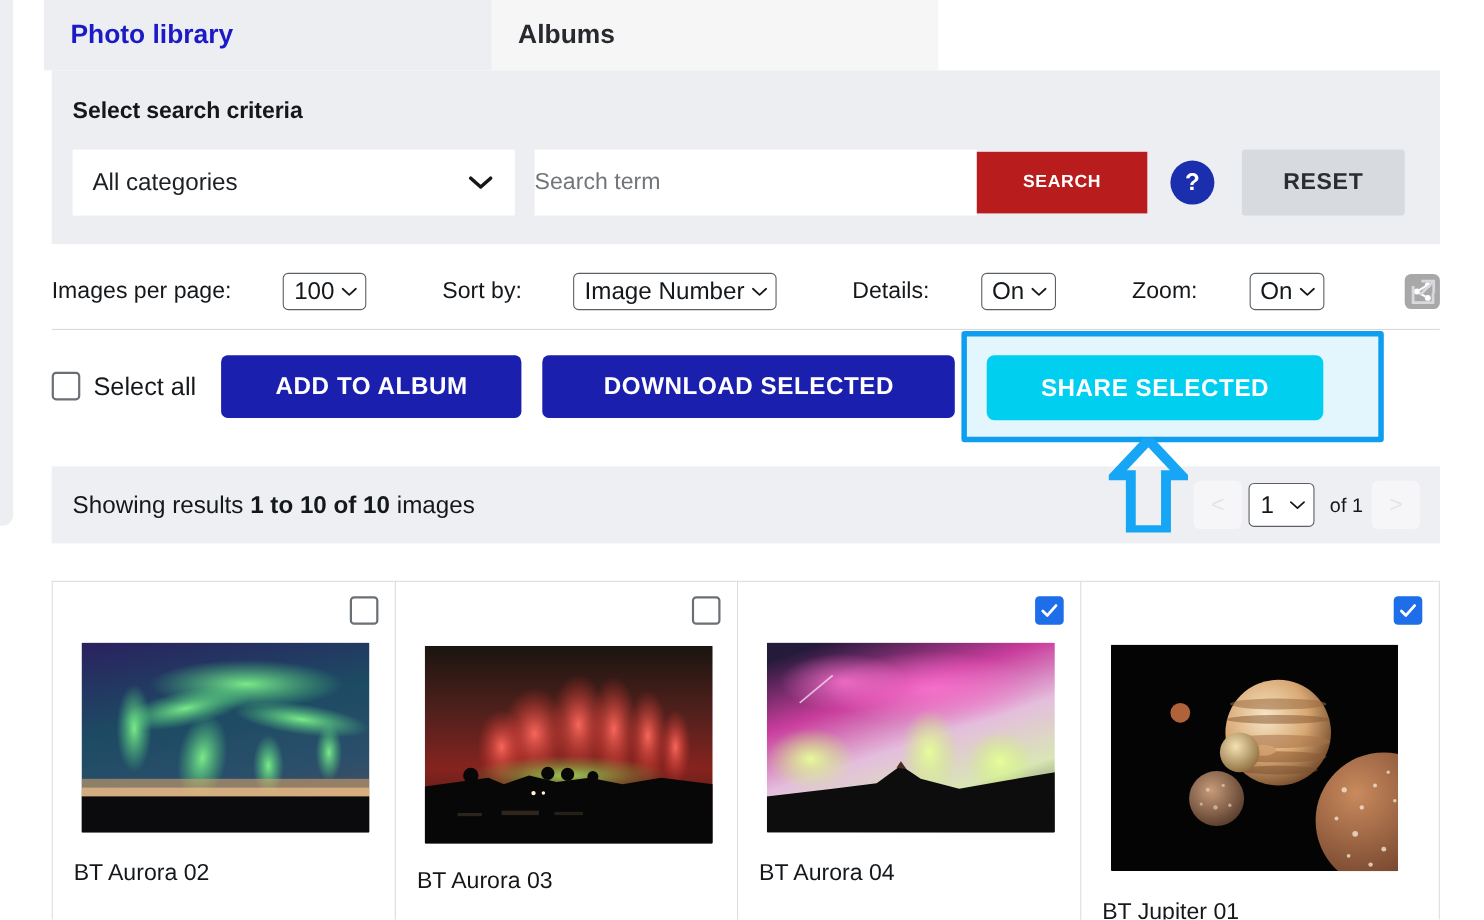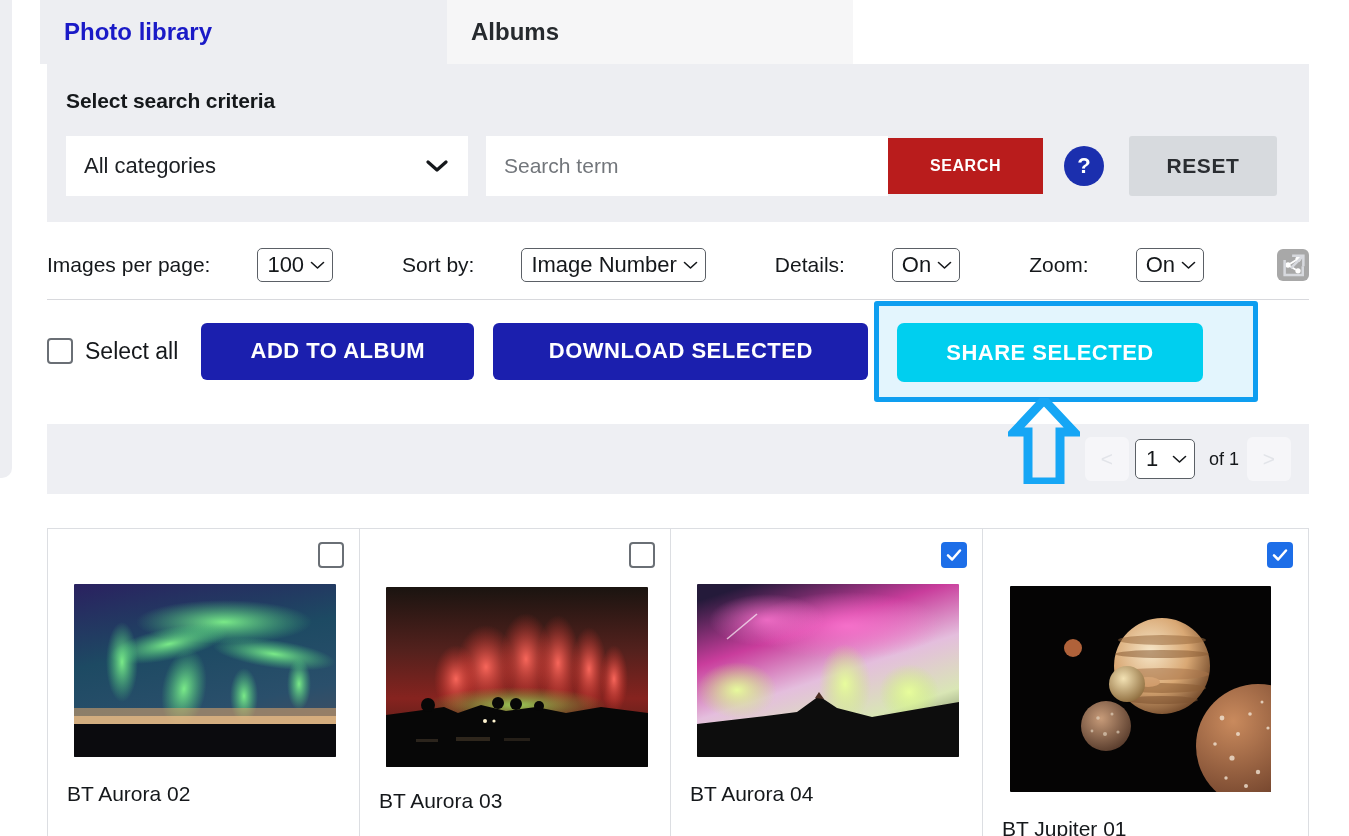--- a/index.html
+++ b/index.html
@@ -64,21 +64,21 @@
     padding-left: 18px;
     font-size: 22px; color: #1c1f23;
   }
   .cat-select .chev {
     position: absolute; right: 20px; top: 50%; transform: translateY(-50%);
     width: 22px; height: 14px;
   }
   .search-term {
     width: 402px; height: 60px; margin-left: 18px;
     background: #ffffff; border: none;
-    display: flex; align-items: center; padding-left: 18px;
+    display: flex; align-items: center; 
     font-size: 21px; color: #72767b;
   }
   .btn-search {
     width: 155px; height: 56px;
     background: #b91c1c; color: #ffffff;
     display: flex; align-items: center; justify-content: center;
     font-size: 16px; font-weight: bold; letter-spacing: 0.6px;
   }
   .help-badge {
     width: 40px; height: 40px; border-radius: 50%;
@@ -335,20 +335,23 @@
   <div class="highlight-box">
     <div class="btn-share-selected">
       <span>SHARE SELECTED</span>
     </div>
   </div>
   <svg class="pointer-arrow" viewBox="0 0 72 86">
     <path d="M36 2 L66 34 L52 34 L52 84 L20 84 L20 34 L6 34 Z" fill="none" stroke="#16a6f5" stroke-width="9" stroke-linejoin="miter"></path>
   </svg>
 
   <div class="results">
+    <div class="results-text">
+      <span>Showing results </span><b>1 to 10 of 10</b><span> images</span>
+    </div>
     <div class="pager">
       <div class="pg-arrow">
         <span>&lt;</span>
       </div>
       <div class="pg-select">
         <span>1</span>
         <svg class="chev-s" viewBox="0 0 15 9">
           <path d="M1.5 2 L7.5 7.5 L13.5 2" fill="none" stroke="#15181b" stroke-width="1.6" stroke-linecap="round" stroke-linejoin="round"></path>
         </svg>
       </div>

